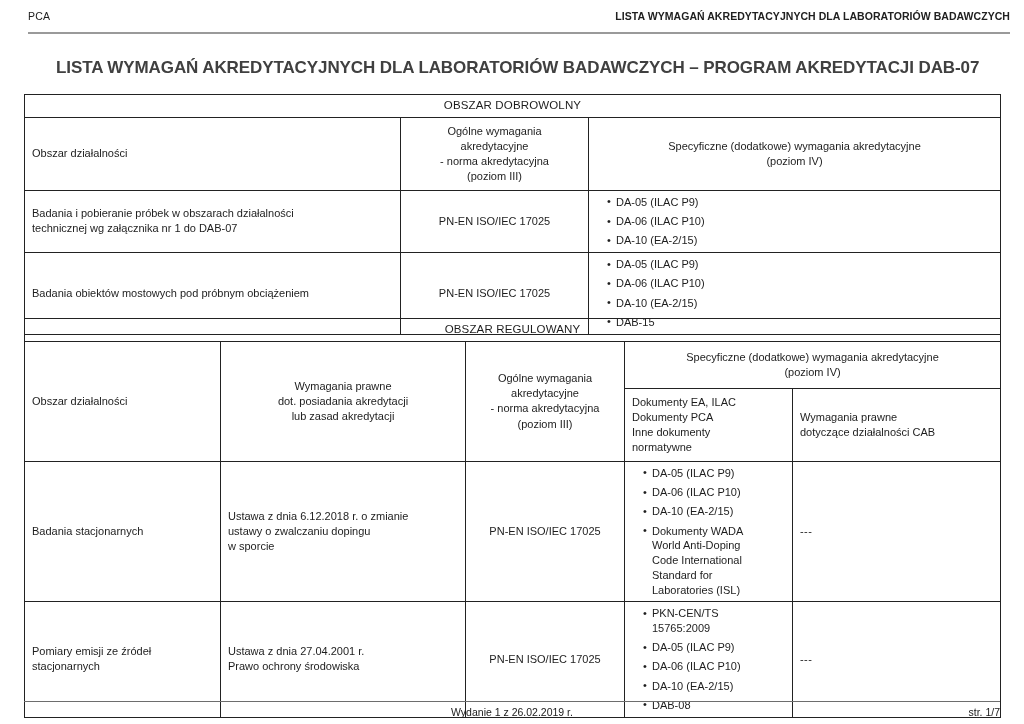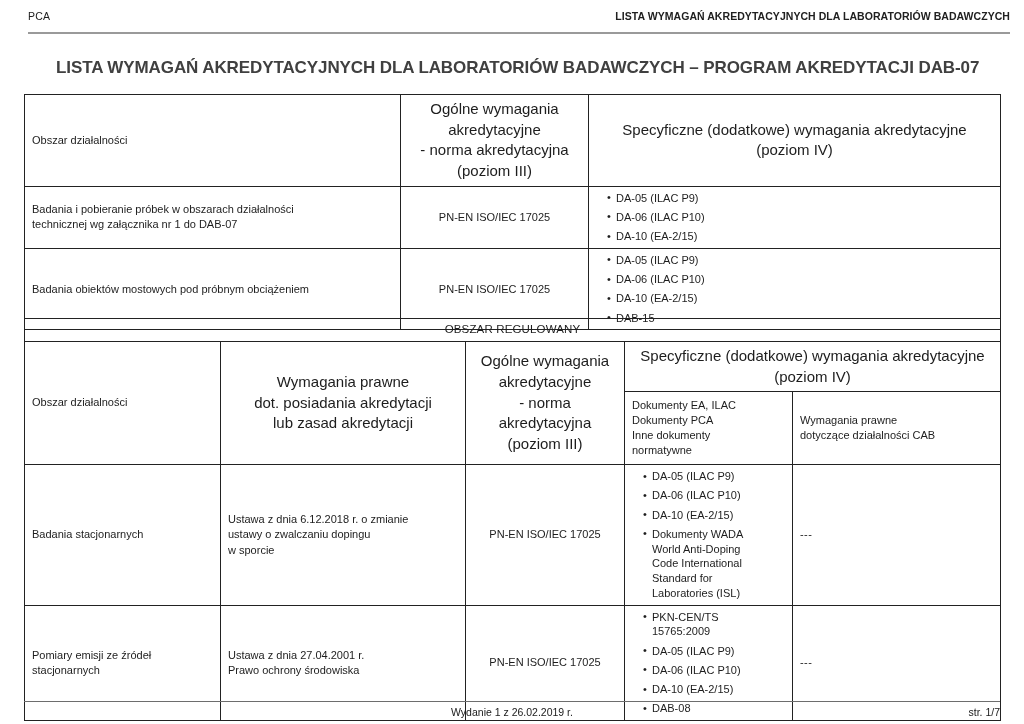--- a/index.html
+++ b/index.html
@@ -76,21 +76,21 @@
   .banner {
     text-align: center !important;
     font-weight: bold;
     font-size: 11.5px;
     padding: 3px 0 3px 0 !important;
     letter-spacing: .15px;
   }
   .colhead {
     text-align: center !important;
     font-weight: bold;
-    font-size: 15px;
+    font-size: 11px;
     line-height: 1.45;
   }
   .colhead-left {
     text-align: left !important;
     font-weight: bold;
     font-size: 11px;
     line-height: 1.45;
     vertical-align: middle;
   }
   .cell-center {
@@ -174,20 +174,23 @@
 <div class="doc-title">LISTA WYMAGAŃ AKREDYTACYJNYCH DLA LABORATORIÓW BADAWCZYCH – PROGRAM AKREDYTACJI DAB-07</div>
 
 <table class="grid" id="table-voluntary">
   <colgroup>
     <col style="width:376px">
     <col style="width:188px">
     <col style="width:412px">
   </colgroup>
   <tbody>
     <tr>
+      <td class="banner" colspan="3">OBSZAR DOBROWOLNY</td>
+    </tr>
+    <tr>
       <td class="colhead-left" style="height:64px">Obszar działalności</td>
       <td class="colhead multiline">Ogólne wymagania
 akredytacyjne
 - norma akredytacyjna
 (poziom III)</td>
       <td class="colhead multiline">Specyficzne (dodatkowe) wymagania akredytacyjne
 (poziom IV)</td>
     </tr>
 
     <tr>

